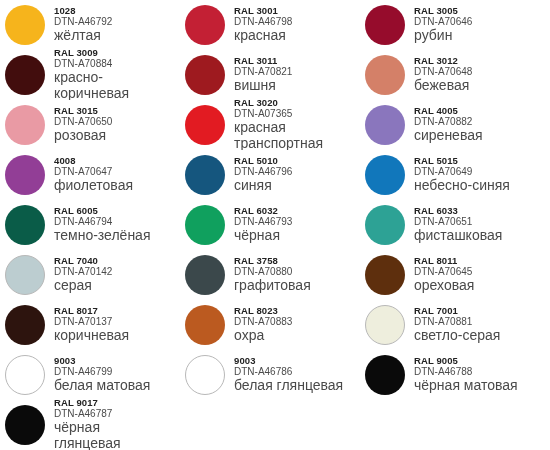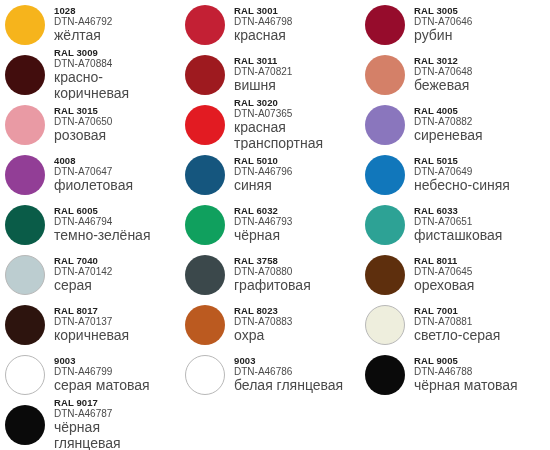--- a/index.html
+++ b/index.html
@@ -254,21 +254,21 @@
           <div class="swatch-code">RAL 7001</div>
           <div class="swatch-sku">DTN-A70881</div>
           <div class="swatch-name">светло-серая</div>
         </div>
       </div>
       <div class="swatch-cell">
         <div class="swatch-dot outlined" style="background: rgb(255, 255, 255);"></div>
         <div class="swatch-text">
           <div class="swatch-code">9003</div>
           <div class="swatch-sku">DTN-A46799</div>
-          <div class="swatch-name">серая матовая</div>
+          <div class="swatch-name">белая матовая</div>
         </div>
       </div>
       <div class="swatch-cell">
         <div class="swatch-dot outlined" style="background: rgb(255, 255, 255);"></div>
         <div class="swatch-text">
           <div class="swatch-code">9003</div>
           <div class="swatch-sku">DTN-A46786</div>
           <div class="swatch-name">белая глянцевая</div>
         </div>
       </div>

